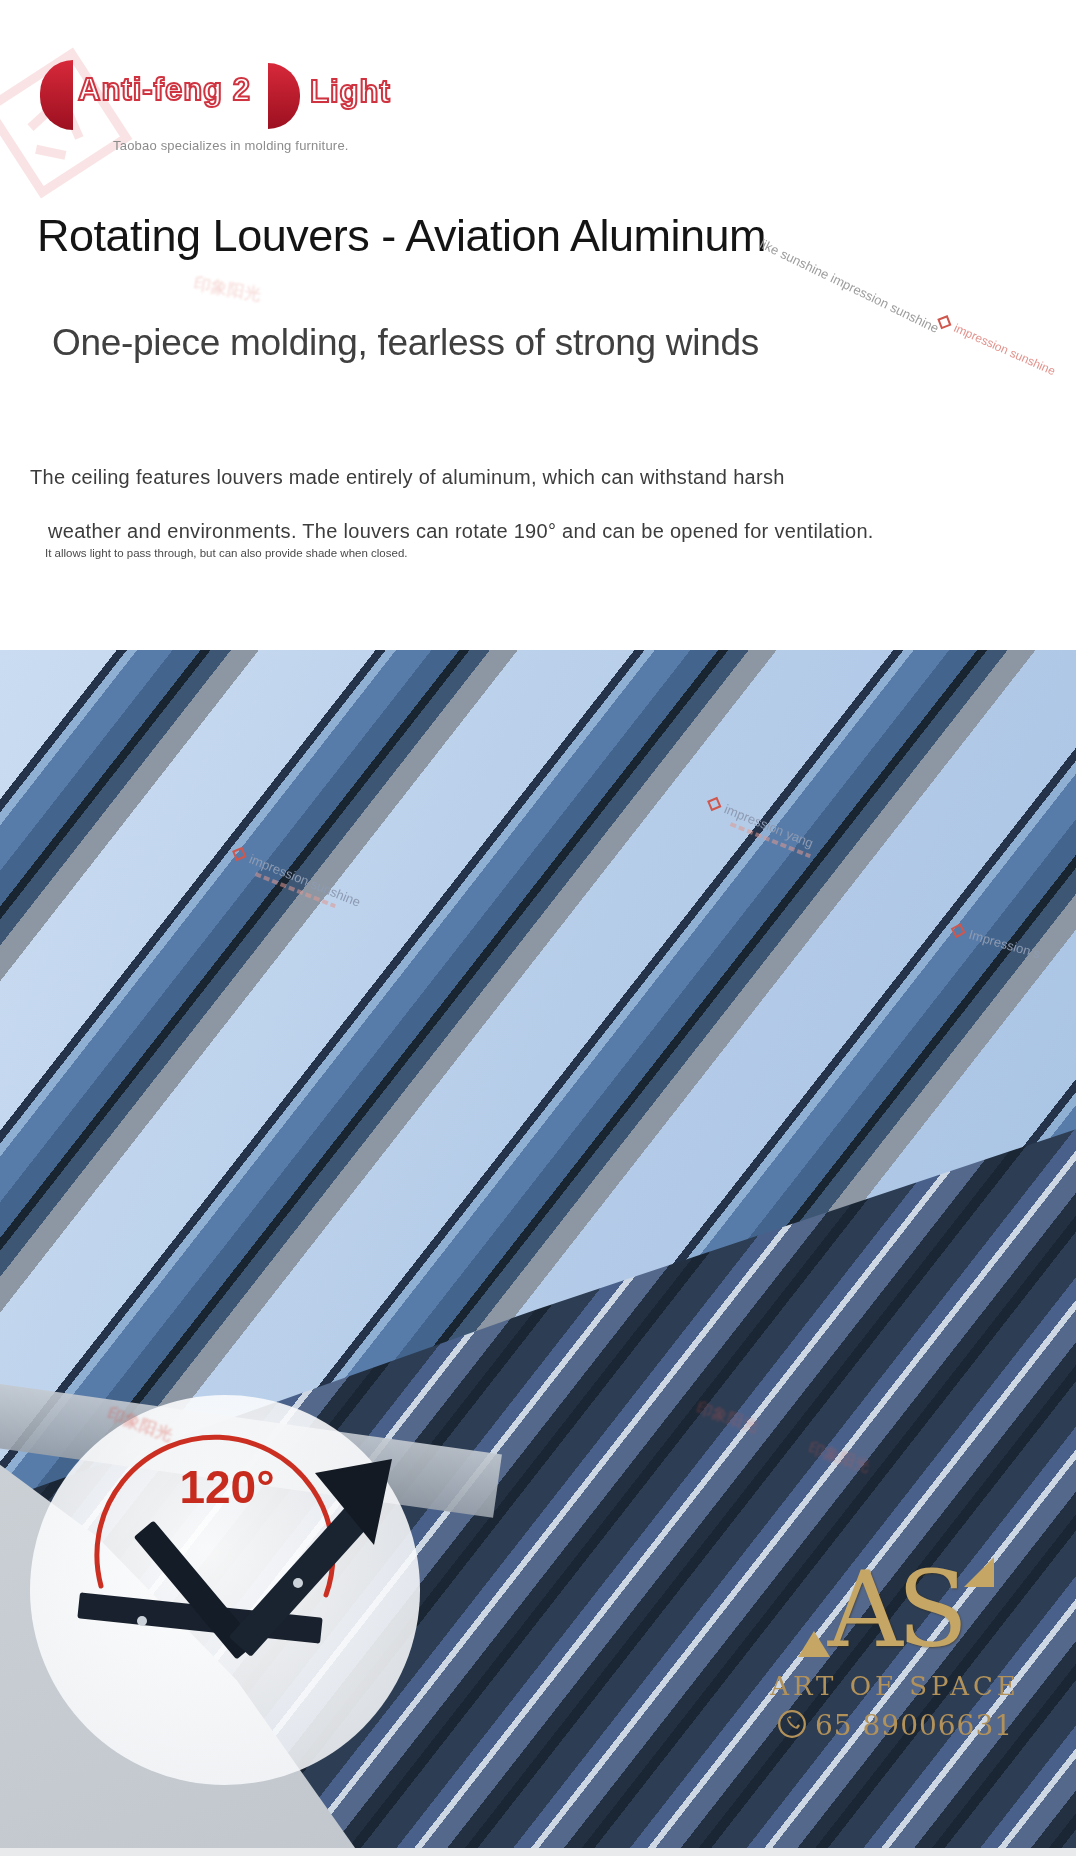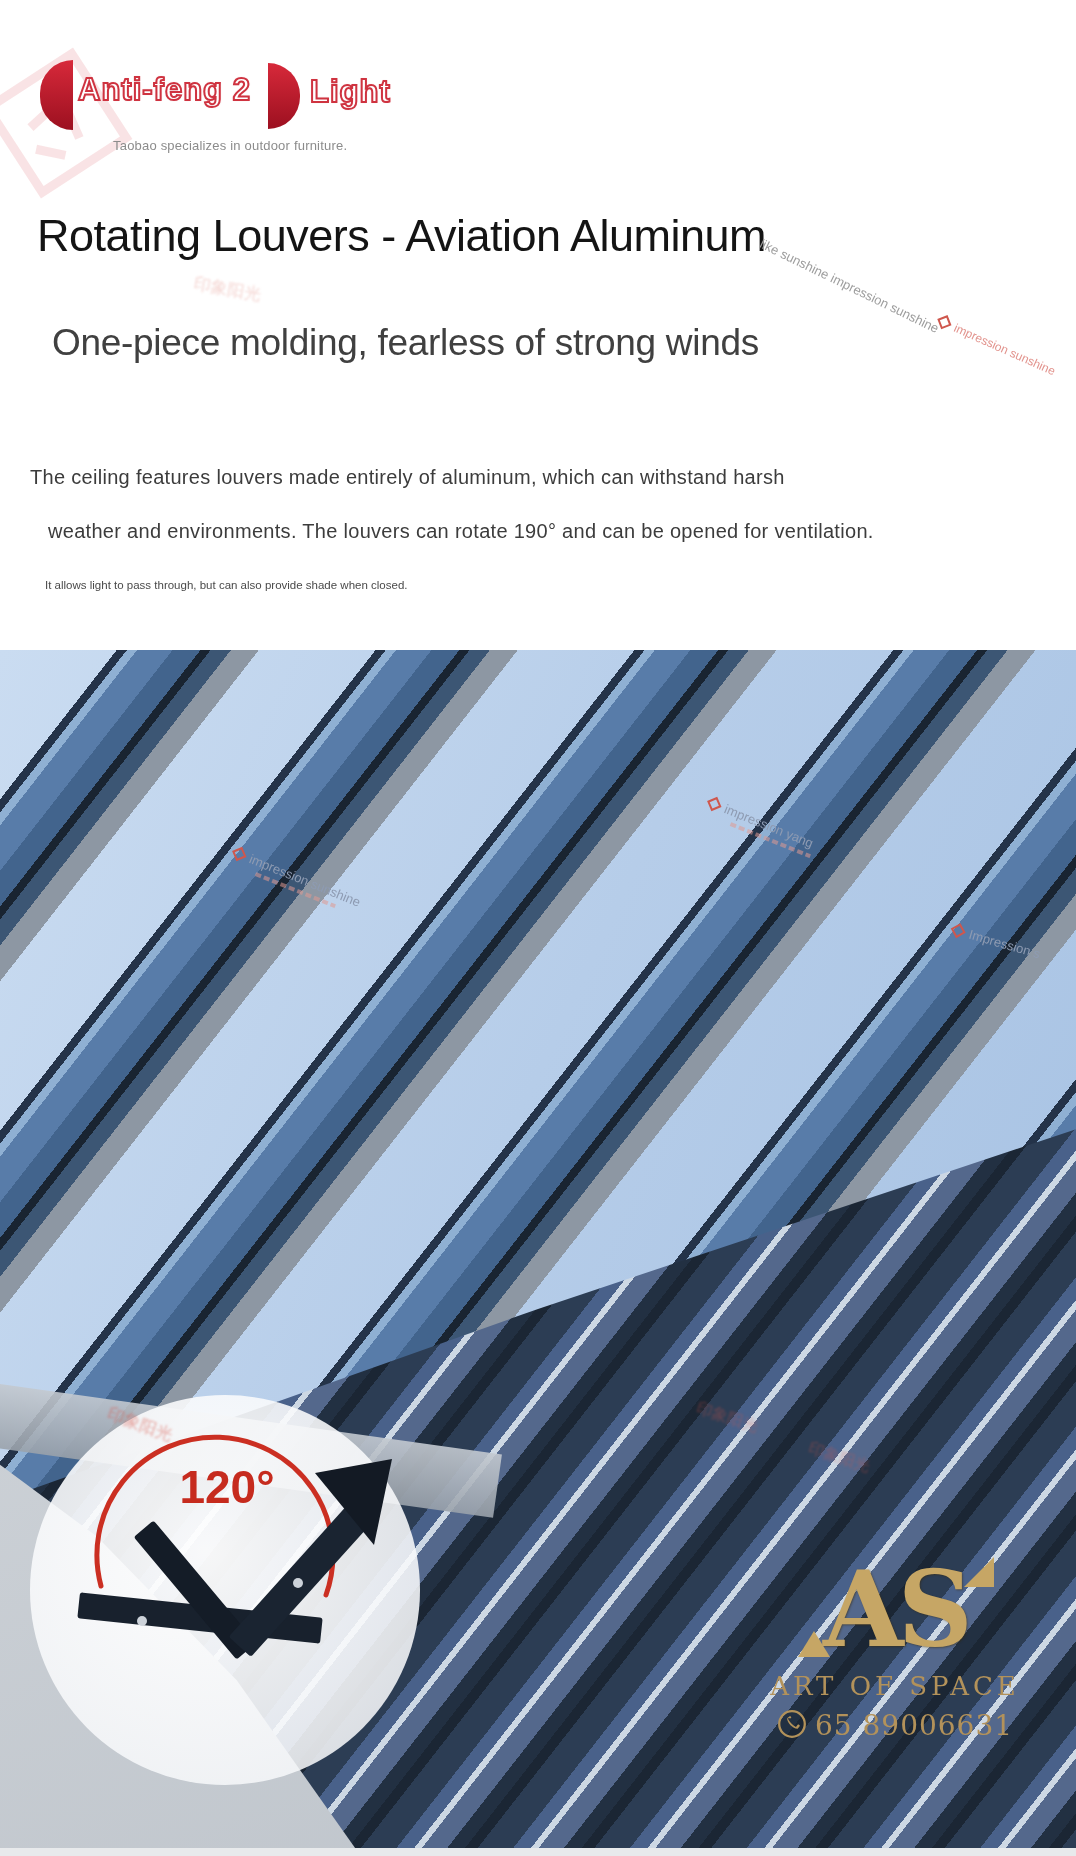--- a/index.html
+++ b/index.html
@@ -17,21 +17,21 @@
   .logo-text-1 { left:78px; top:72px; }
   .logo-text-2 { left:310px; top:74px; }
   .tagline { position:absolute; left:113px; top:138px; font-size:13px; color:#8c8c8c; letter-spacing:.2px; }
 
   
   .h1 { position:absolute; left:37px; top:210px; font-size:45px; font-weight:500; color:#141414; letter-spacing:-.5px; }
   .subhead { position:absolute; left:52px; top:322px; font-size:37px; font-weight:500; color:#404040; letter-spacing:-.3px; }
   .body-line { position:absolute; left:30px; font-size:20px; color:#3c3c3c; letter-spacing:.3px; }
   .body-line-1 { top:466px; }
   .body-line-2 { left:48px; top:520px; }
-  .note { position:absolute; left:45px; top:579px; font-size:11.5px; color:#4a4a4a; }
+  .note { position:absolute; left:45px; top:547px; font-size:11.5px; color:#4a4a4a; }
 
   
   .wm { position:absolute; transform-origin:left top; white-space:nowrap; pointer-events:none; }
   .wm-diag { left:764px; top:236px; transform:rotate(26deg); font-size:13px; color:#9d9d9d; }
   .wm-header-red { left:942px; top:314px; transform:rotate(24deg); font-size:12px; color:#e2938d; }
   .wm-header-cn { left:196px; top:272px; transform:rotate(10deg); font-size:17px; color:#e0857b;
     opacity:.35; filter:blur(1px); }
   .house-mark { display:inline-block; width:11px; height:11px; border:2px solid currentColor;
     transform:rotate(45deg); margin-right:6px; position:relative; top:1px; }
   .house-red { color:#cf574d; }
@@ -78,21 +78,21 @@
   .wm-cn-circle { left:112px; top:752px; transform:rotate(20deg); opacity:.5; z-index:6; font-size:17px; }
 
   
   .inset-circle { position:absolute; left:30px; top:745px; width:390px; height:390px; border-radius:50%;
     background:radial-gradient(circle at 45% 40%, rgba(255,255,255,.96) 0%, rgba(243,245,248,.84) 100%);
     z-index:5; }
   .inset-svg { position:absolute; left:0; top:0; }
 
   
   .as-block { position:absolute; left:770px; top:905px; width:250px; text-align:center; z-index:4; }
-  .as-monogram { font-family:"DejaVu Serif", serif; font-weight:700; font-size:104px; line-height:110px;
+  .as-monogram { font-family:"DejaVu Serif", serif; font-weight:400; font-size:104px; line-height:110px;
     color:#c6a665; letter-spacing:-6px; text-shadow:1px 1px 2px rgba(60,40,0,.45); position:relative; }
   .as-tri { position:absolute; width:0; height:0; }
   .as-tri-1 { left:28px; bottom:8px; border-left:16px solid transparent; border-right:16px solid transparent;
     border-bottom:26px solid #c6a665; }
   .as-tri-2 { right:26px; top:2px; border-left:30px solid transparent; border-bottom:30px solid #c6a665; }
   .as-name { font-family:"DejaVu Serif", serif; font-size:26px; color:#b3925a; letter-spacing:4px;
     margin-top:6px; white-space:nowrap; }
   .as-phone { display:flex; align-items:flex-start; justify-content:center; gap:8px; margin-top:8px;
     font-family:"DejaVu Serif", serif; font-size:28px; color:#b3925a; letter-spacing:1px; }
 
@@ -108,21 +108,21 @@
       <rect x="35" y="35" width="100" height="100" transform="rotate(45 85 85)"></rect>
       <path d="M60 95 L85 60 L110 95"></path>
       <path d="M70 115 L100 115"></path>
     </g>
   </svg>
 
   <div class="half-circle-left"></div>
   <div class="logo-text logo-text-1">Anti-feng 2</div>
   <div class="half-circle-right"></div>
   <div class="logo-text logo-text-2">Light</div>
-  <div class="tagline">Taobao specializes in outdoor furniture.</div>
+  <div class="tagline">Taobao specializes in molding furniture.</div>
 
   <h1 class="h1">Rotating Louvers - Aviation Aluminum</h1>
   <div class="wm wm-diag">like sunshine impression sunshine</div>
   <div class="wm wm-header-cn">印象阳光</div>
   <div class="wm wm-header-red">
     <span class="house-mark house-red"></span><span>impression sunshine</span>
   </div>
   <div class="subhead">One-piece molding, fearless of strong winds</div>
 
   <div class="body-line body-line-1">The ceiling features louvers made entirely of aluminum, which can withstand harsh</div>

